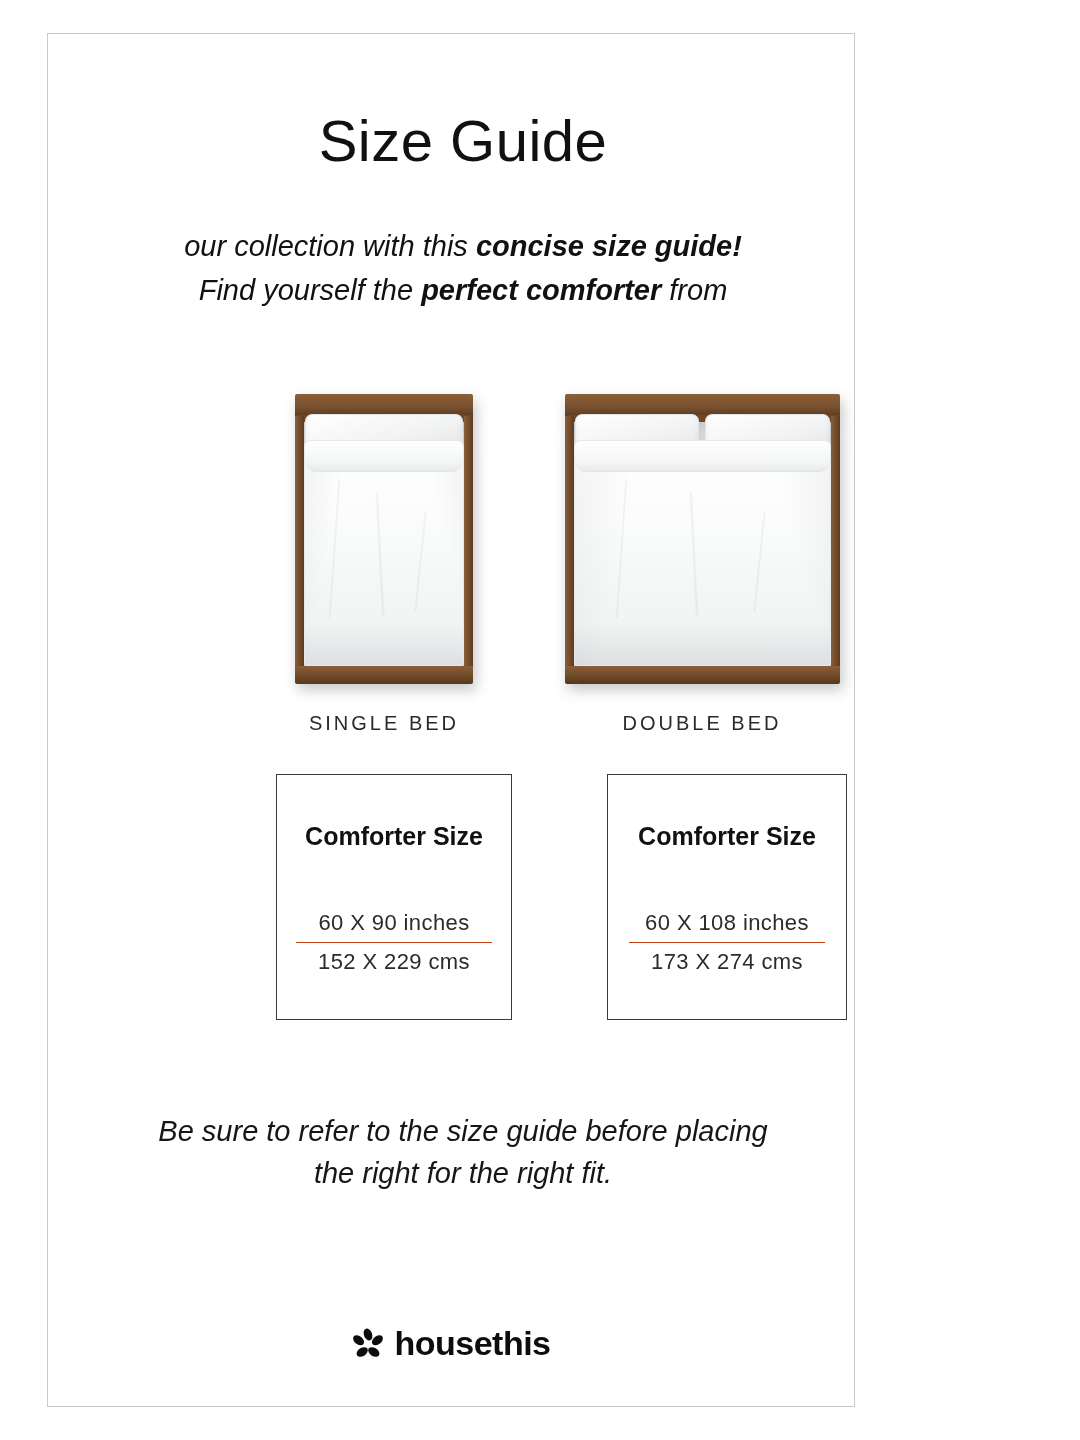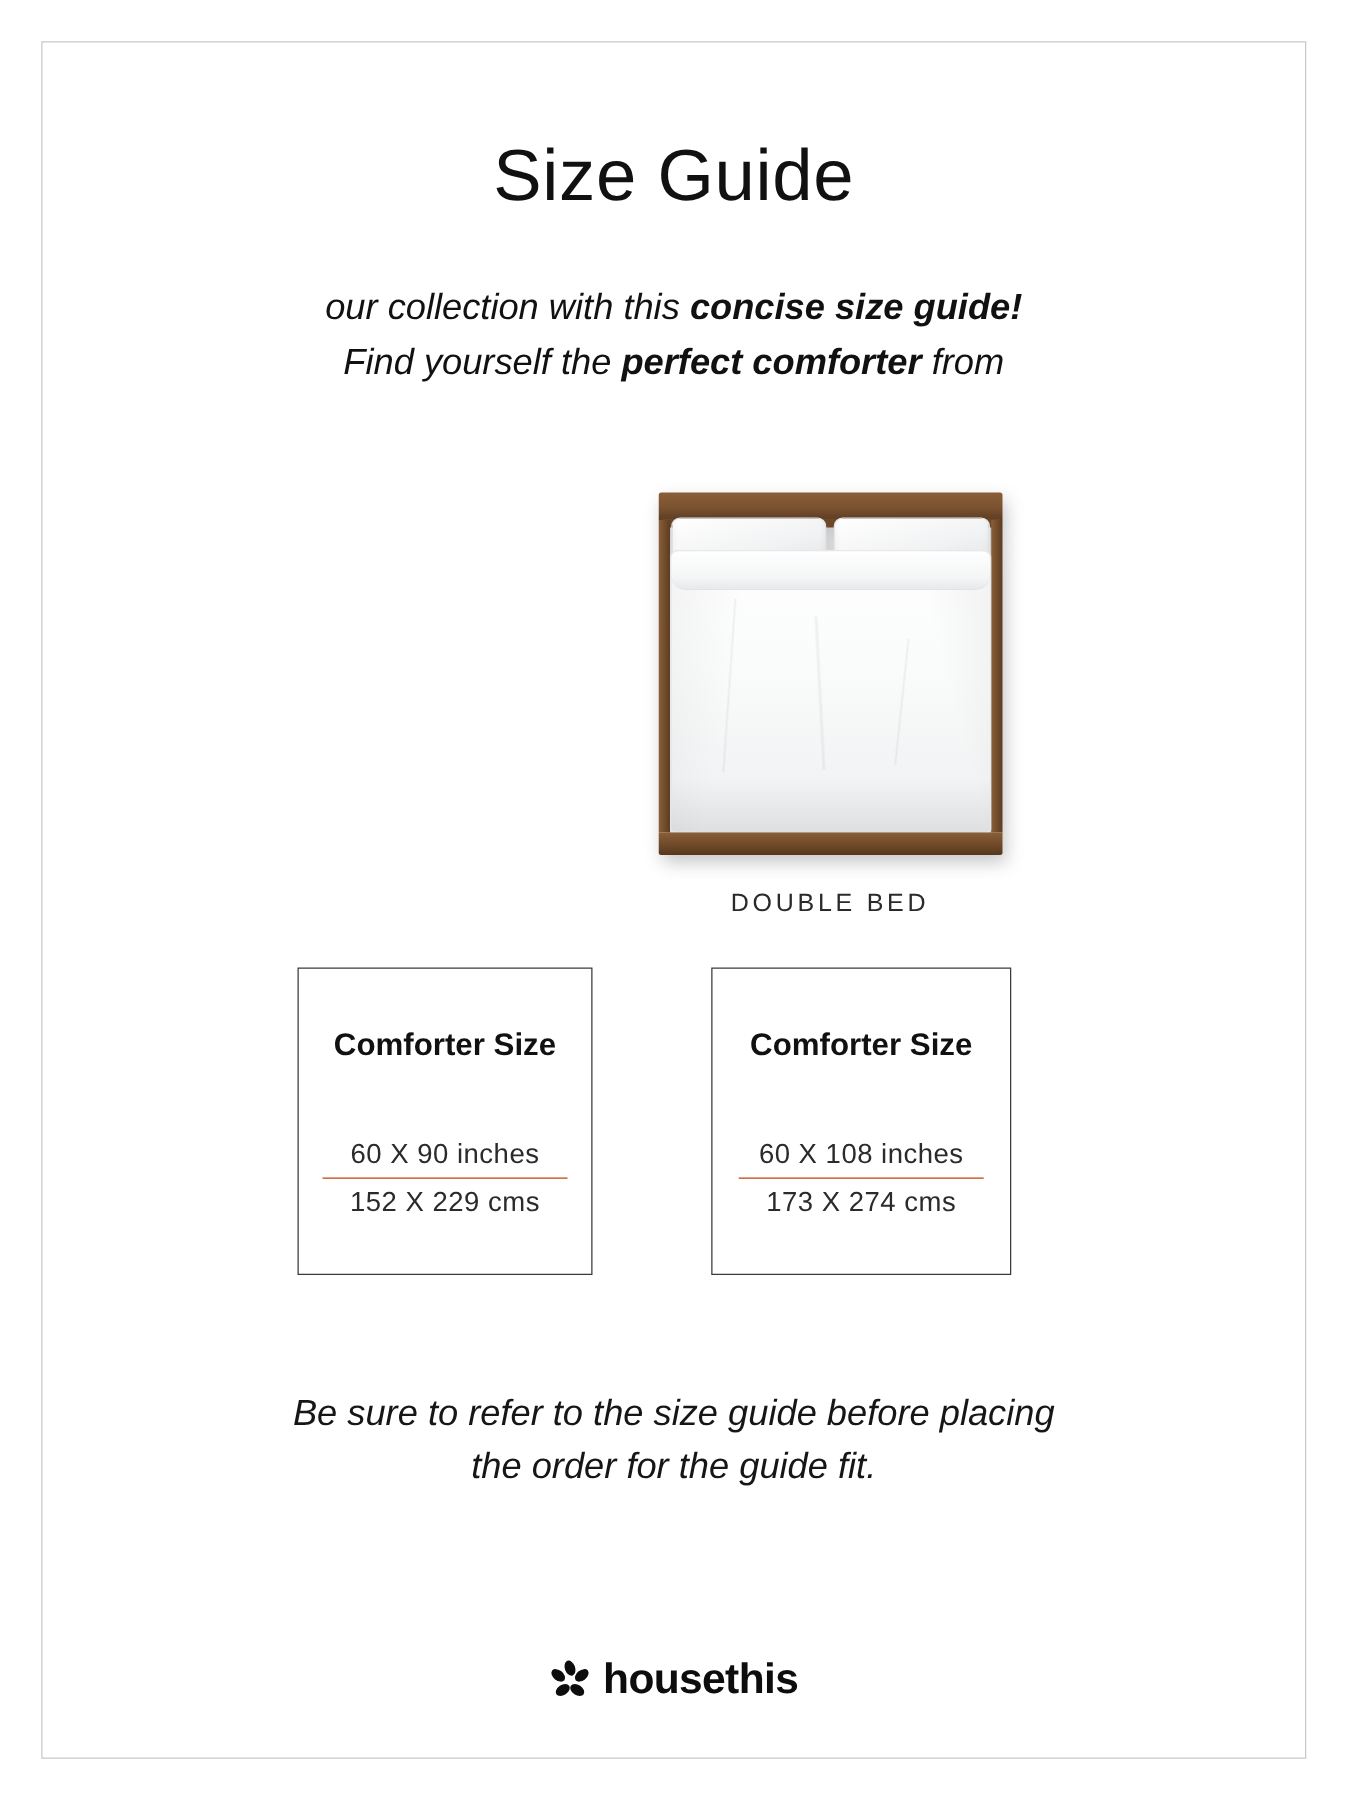--- a/index.html
+++ b/index.html
@@ -9,28 +9,29 @@
   }
   body {
     width: 1080px;
     height: 1440px;
     font-family: "Liberation Sans", sans-serif;
     color: #1a1a1a;
     -webkit-font-smoothing: antialiased;
   }
   .page {
     position: absolute;
-    left: 33px;
+    left: 47px;
     top: 33px;
-    width: 1012px;
+    width: 808px;
     height: 1374px;
     border: 1px solid #c9c9c9;
     box-sizing: border-box;
     background: #fff;
     overflow: hidden;
+    padding-left: 24px;
   }
   .title {
     text-align: center;
     font-size: 58px;
     font-weight: 400;
     letter-spacing: 0.5px;
     margin-top: 73px;
     color: #111;
   }
   .subtitle {
@@ -217,20 +218,39 @@
     <div>
       <span>our collection with this </span><span class="strong">concise size guide!</span>
     </div>
     <div>
       <span>Find yourself the </span><span class="strong">perfect comforter</span><span> from</span>
     </div>
   </div>
 
   <div class="beds">
 
+    <div class="bed-block bed-single">
+      <div class="bed single">
+        <div class="headboard"></div>
+        <div class="side-rail left"></div>
+        <div class="side-rail right"></div>
+        <div class="pillows">
+          <div class="pillow"></div>
+        </div>
+        <div class="duvet">
+          <div class="fold"></div>
+          <div class="crease c1"></div>
+          <div class="crease c2"></div>
+          <div class="crease c3"></div>
+          <div class="shade-bottom"></div>
+        </div>
+        <div class="footboard"></div>
+      </div>
+      <div class="bed-label">SINGLE BED</div>
+    </div>
 
     <div class="bed-block bed-double">
       <div class="bed double">
         <div class="headboard"></div>
         <div class="side-rail left"></div>
         <div class="side-rail right"></div>
         <div class="pillows">
           <div class="pillow"></div>
           <div class="pillow"></div>
         </div>
@@ -263,21 +283,21 @@
       <div class="dims">
         <div class="dim-row top">60 X 108 inches</div>
         <div class="dim-row">173 X 274  cms</div>
       </div>
     </div>
 
   </div>
 
   <div class="footnote">
     <div>Be sure to refer to the size guide before placing</div>
-    <div>the order for the guide fit.</div>
+    <div>the right for the right fit.</div>
   </div>
 
   <div class="brand">
     <svg class="brand-mark" width="34" height="34" viewBox="0 0 34 34">
       <g fill="#0d0d0d">
         <ellipse cx="17" cy="7.5" rx="4.1" ry="6.2" transform="rotate(-20 17 7.5)"></ellipse>
         <ellipse cx="26.4" cy="13.3" rx="4.1" ry="6.2" transform="rotate(52 26.4 13.3)"></ellipse>
         <ellipse cx="22.8" cy="25" rx="4.1" ry="6.2" transform="rotate(124 22.8 25)"></ellipse>
         <ellipse cx="11.2" cy="25" rx="4.1" ry="6.2" transform="rotate(-124 11.2 25)"></ellipse>
         <ellipse cx="7.6" cy="13.3" rx="4.1" ry="6.2" transform="rotate(-52 7.6 13.3)"></ellipse>

